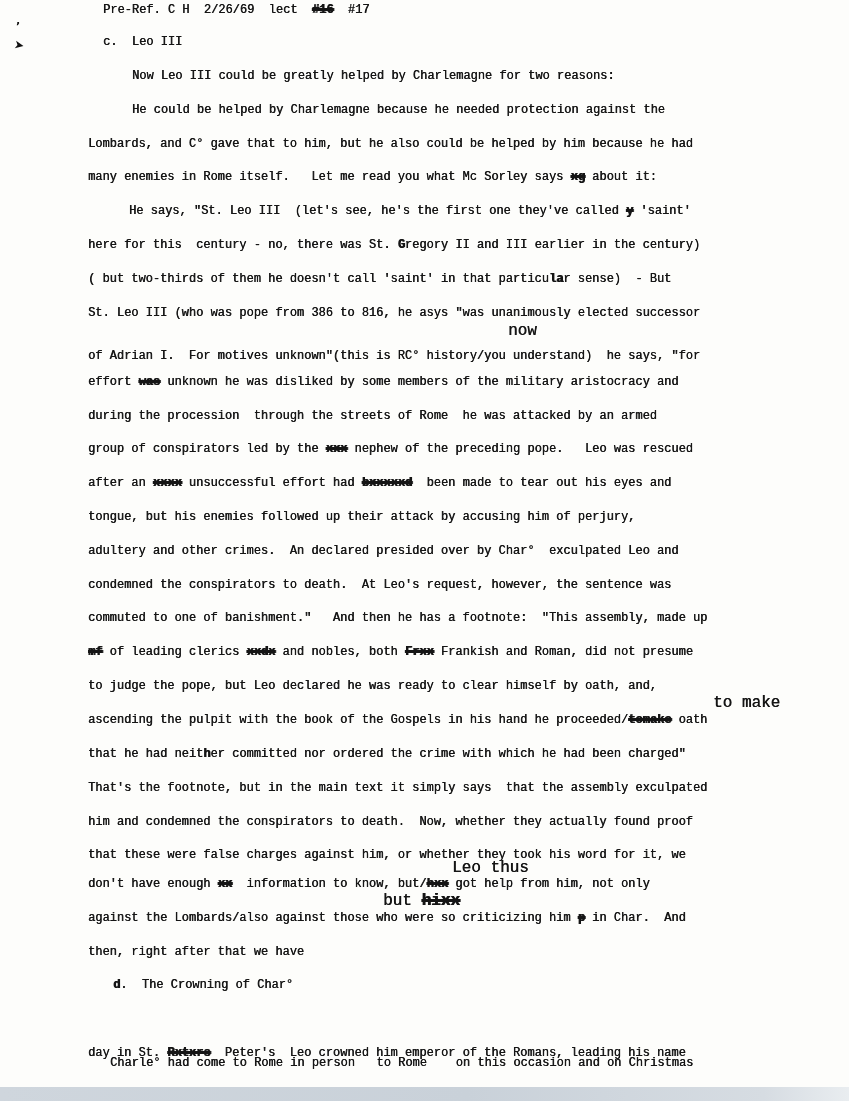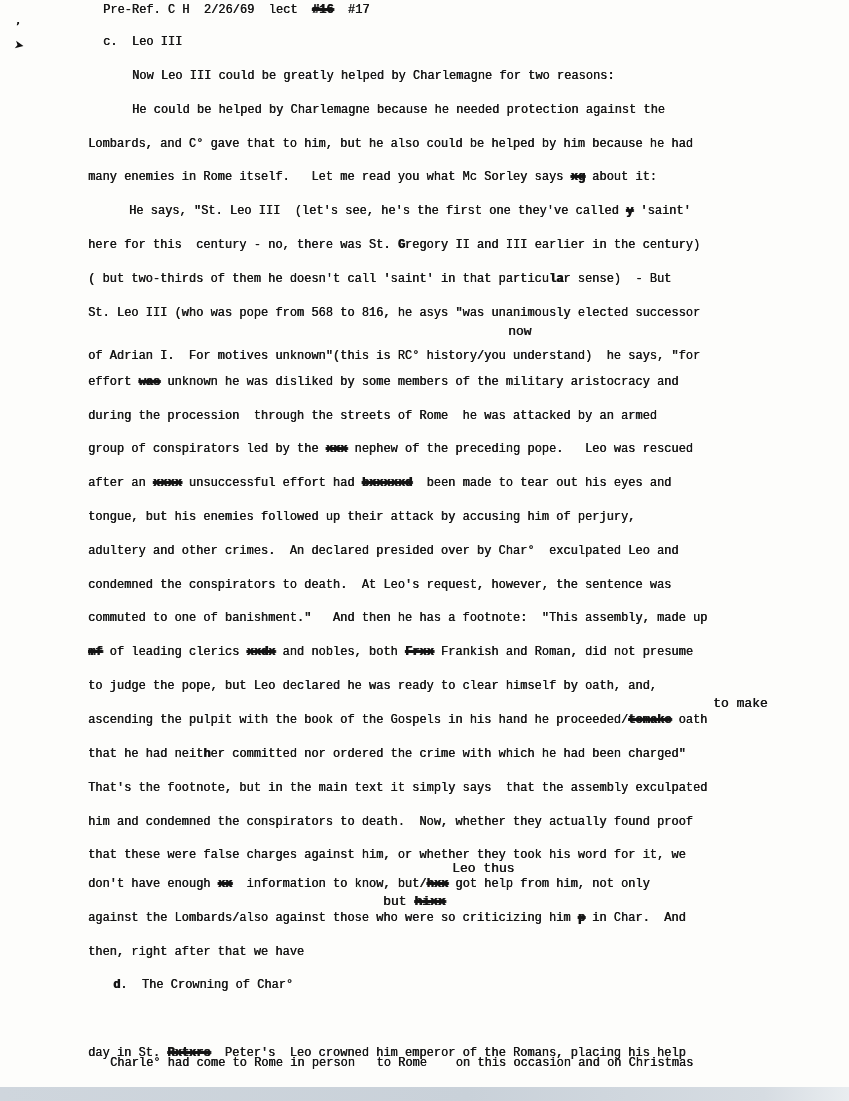--- a/index.html
+++ b/index.html
@@ -23,21 +23,21 @@
   .xo{ 
     font-weight:bold;
     text-decoration:line-through;
     text-decoration-thickness:2.5px;
     text-shadow:0.8px 0 0 currentColor;
   }
   .ot{ 
     font-weight:bold;
     text-shadow:0.8px 0 0 currentColor;
   }
-  .insert{font-size:13px;}
+  .insert{font-size:16px;}
   .margin-mark{
     position:absolute;
     color:#101010;
     font-family:"DejaVu Sans",sans-serif;
   }
   .mark-tick{left:16px;top:20px;font-size:11px;font-weight:bold;}
   .mark-arrow{left:14px;top:38px;font-size:12px;transform:rotate(10deg);}
   .bottom-band{
     position:absolute;
     left:0;top:1087px;
@@ -54,21 +54,21 @@
   <div id="lines-container">
       <div class="line" style="left: 103px; top: 2px;"><span>Pre-Ref. C H  2/26/69  lect  </span><span class="xo">#16</span><span>  #17</span></div>
       <div class="line" style="left: 103px; top: 34px;"><span>c.  Leo III</span></div>
       <div class="line" style="left: 132px; top: 68px;"><span>Now Leo III could be greatly helped by Charlemagne for two reasons:</span></div>
       <div class="line" style="left: 132px; top: 102px;"><span>He could be helped by Charlemagne because he needed protection against the</span></div>
       <div class="line" style="left: 88px; top: 136px;"><span>Lombards, and C° gave that to him, but he also could be helped by him because he had</span></div>
       <div class="line" style="left: 88px; top: 169px;"><span>many enemies in Rome itself.   Let me read you what Mc Sorley says </span><span class="xo">xg</span><span> about it:</span></div>
       <div class="line" style="left: 129px; top: 203px;"><span>He says, "St. Leo III  (let's see, he's the first one they've called </span><span class="xo">y</span><span> 'saint'</span></div>
       <div class="line" style="left: 88px; top: 237px;"><span>here for this  century - no, there was St. </span><span class="ot">G</span><span>regory II and III earlier in the century)</span></div>
       <div class="line" style="left: 88px; top: 271px;"><span>( but two-thirds of them he doesn't call 'saint' in that particu</span><span class="ot">la</span><span>r sense)  - But</span></div>
-      <div class="line" style="left: 88px; top: 305px;"><span>St. Leo III (who was pope from 568 to 816, he asys "was unanimously elected successor</span></div>
+      <div class="line" style="left: 88px; top: 305px;"><span>St. Leo III (who was pope from 386 to 816, he asys "was unanimously elected successor</span></div>
       <div class="line insert" style="left: 508px; top: 323px;"><span>now</span></div>
       <div class="line" style="left: 88px; top: 348px;"><span>of Adrian I.  For motives unknown"(this is RC° history/you understand)  he says, "for</span></div>
       <div class="line" style="left: 88px; top: 374px;"><span>effort </span><span class="xo">was</span><span> unknown he was disliked by some members of the military aristocracy and</span></div>
       <div class="line" style="left: 88px; top: 408px;"><span>during the procession  through the streets of Rome  he was attacked by an armed</span></div>
       <div class="line" style="left: 88px; top: 441px;"><span>group of conspirators led by the </span><span class="xo">xxx</span><span> nephew of the preceding pope.   Leo was rescued</span></div>
       <div class="line" style="left: 88px; top: 475px;"><span>after an </span><span class="xo">xxxx</span><span> unsuccessful effort had </span><span class="xo">bxxxxxd</span><span>  been made to tear out his eyes and</span></div>
       <div class="line" style="left: 88px; top: 509px;"><span>tongue, but his enemies followed up their attack by accusing him of perjury,</span></div>
       <div class="line" style="left: 88px; top: 543px;"><span>adultery and other crimes.  An declared presided over by Char°  exculpated Leo and</span></div>
       <div class="line" style="left: 88px; top: 577px;"><span>condemned the conspirators to death.  At Leo's request, however, the sentence was</span></div>
       <div class="line" style="left: 88px; top: 610px;"><span>commuted to one of banishment."   And then he has a footnote:  "This assembly, made up</span></div>
@@ -80,16 +80,16 @@
       <div class="line" style="left: 88px; top: 780px;"><span>That's the footnote, but in the main text it simply says  that the assembly exculpated</span></div>
       <div class="line" style="left: 88px; top: 814px;"><span>him and condemned the conspirators to death.  Now, whether they actually found proof</span></div>
       <div class="line" style="left: 88px; top: 847px;"><span>that these were false charges against him, or whether they took his word for it, we</span></div>
       <div class="line insert" style="left: 452px; top: 860px;"><span>Leo thus</span></div>
       <div class="line" style="left: 88px; top: 876px;"><span>don't have enough </span><span class="xo">xx</span><span>  information to know, but/</span><span class="xo">hxx</span><span> got help from him, not only</span></div>
       <div class="line insert" style="left: 383px; top: 893px;"><span>but </span><span class="xo">hixx</span></div>
       <div class="line" style="left: 88px; top: 910px;"><span>against the Lombards/also against those who were so criticizing him </span><span class="xo">p</span><span> in Char.  And</span></div>
       <div class="line" style="left: 88px; top: 944px;"><span>then, right after that we have</span></div>
       <div class="line" style="left: 113px; top: 977px;"><span class="ot">d</span><span>.  The Crowning of Char°</span></div>
       <div class="line" style="left: 110px; top: 1055px;"><span>Charle° had come to Rome in person   to Rome    on this occasion and on Christmas</span></div>
-      <div class="line" style="left: 88px; top: 1045px;"><span>day in St. </span><span class="xo">Rxtxrs</span><span>  Peter's  Leo crowned him emperor of the Romans, placing his help</span></div>
+      <div class="line" style="left: 88px; top: 1045px;"><span>day in St. </span><span class="xo">Rxtxrs</span><span>  Peter's  Leo crowned him emperor of the Romans, leading his name</span></div>
     </div>
   <div class="bottom-band"></div>
 </div>
 
 </body></html>

